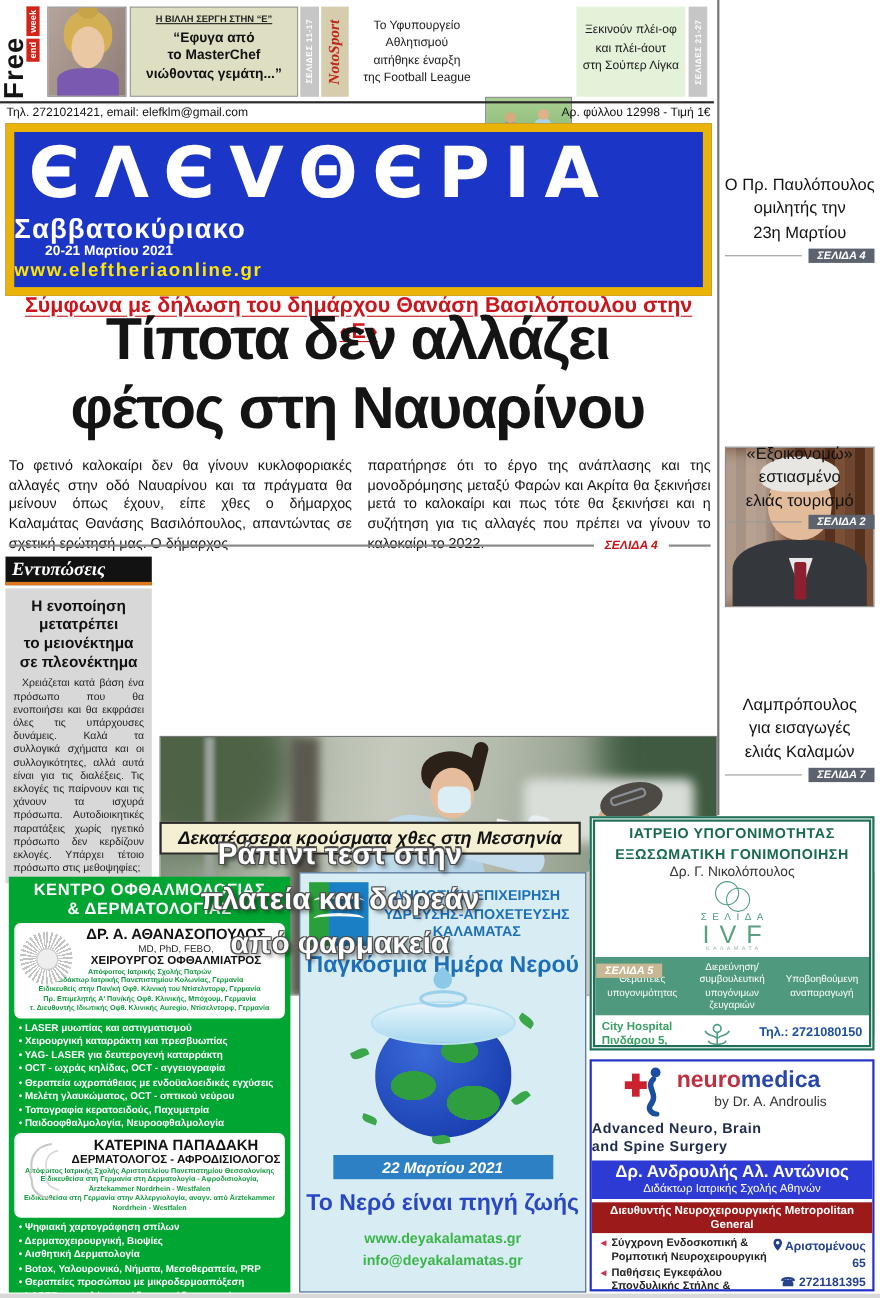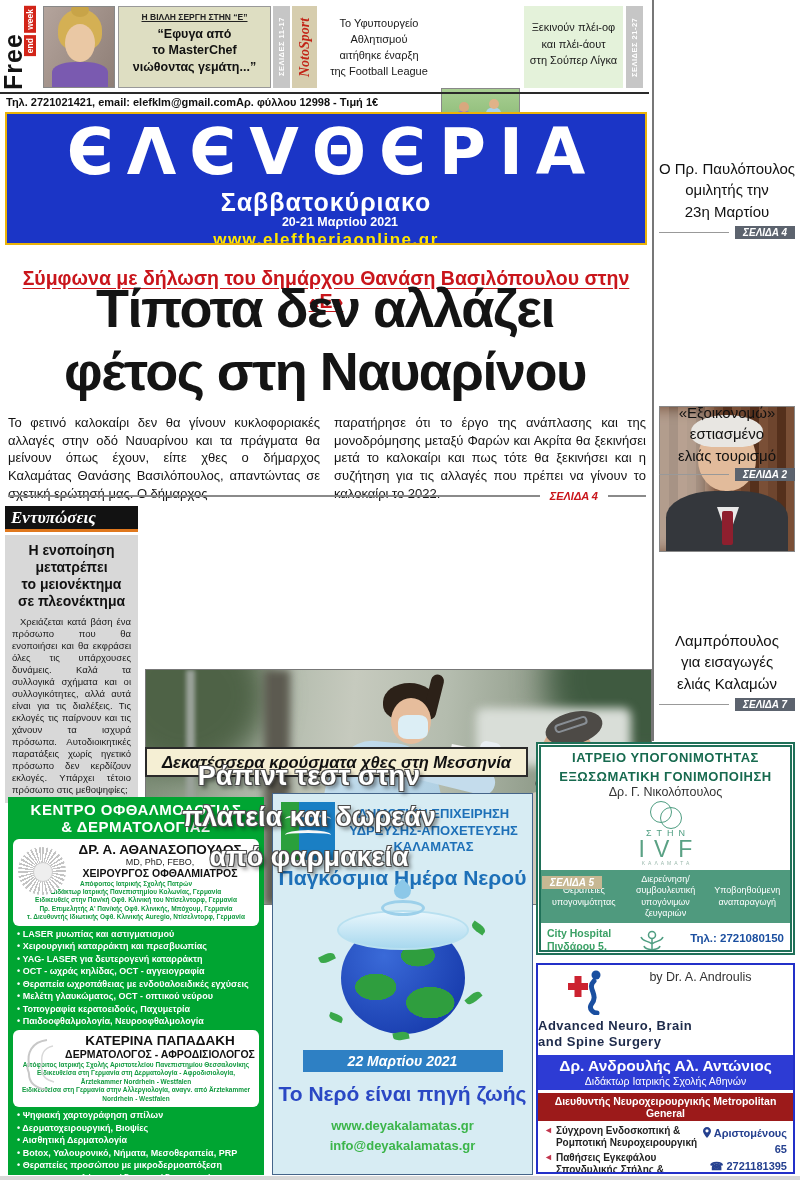--- a/index.html
+++ b/index.html
@@ -35,24 +35,24 @@
   .football-photo { left:441px; top:6px; width:79px; height:82px; background:linear-gradient(#a8cf92,#679e52); border:1px solid #888; }
   .fb-p1 { position:absolute; left:14px; top:22px; width:15px; height:34px; background:#8a79d8; border-radius:5px; }
   .fb-p2 { position:absolute; left:44px; top:19px; width:15px; height:37px; background:#a8d4ec; border-radius:5px; }
   .fb-h1 { position:absolute; left:17px; top:13px; width:10px; height:10px; background:#d8a87e; border-radius:50%; }
   .fb-h2 { position:absolute; left:47px; top:10px; width:10px; height:10px; background:#e0b288; border-radius:50%; }
   .fb-ball { position:absolute; left:34px; bottom:8px; width:8px; height:8px; background:#f4f4f4; border-radius:50%; }
 
   .sport-green { left:524px; top:6px; width:99px; height:82px; background:#e4f2da; font-size:11px; color:#1a1a1a; text-align:center; line-height:1.5; padding-top:13px; }
 
   .rule-top { left:0; top:92px; width:649px; height:2px; background:#2a2a2a; }
-  .contact-row { left:6px; top:96px; width:640px; display:flex; font-size:11px; font-weight:bold; color:#111; }
-
-  
-  .masthead { left:5px; top:112px; width:642px; height:133px; background:#1b35c6; border:2px solid #eab308; text-align:center; color:#fff; overflow:hidden; }
+  .contact-row { left:6px; top:96px; width:640px; display:flex; justify-content:space-between; font-size:11px; font-weight:normal; color:#111; }
+
+  
+  .masthead { left:5px; top:112px; width:642px; height:157px; background:#1b35c6; border:8px solid #eab308; text-align:left; color:#fff; overflow:hidden; }
   .masthead-title { font-family:"DejaVu Sans",sans-serif; font-size:64px; font-weight:bold; letter-spacing:13px; line-height:74px; margin-top:1px; text-indent:13px; }
   .masthead-edition { font-size:25px; font-weight:bold; letter-spacing:1px; line-height:26px; }
   .masthead-date { font-size:12.5px; font-weight:bold; line-height:15px;padding-left:28px; }
   .masthead-url { font-size:17px; font-weight:bold; color:#ffe600; letter-spacing:1.5px; line-height:19px; }
 
   
   .kicker { left:8px; top:267px; width:636px; text-align:center; color:#c9151b; font-size:19.5px; font-weight:bold; text-decoration:underline; text-underline-offset:3px; }
   .headline { left:0; top:277px; width:650px; text-align:center; font-size:54px; font-weight:bold; letter-spacing:-1.5px; line-height:1.17; color:#141414; }
   .lead-body { left:8px; top:414px; width:638px; display:flex; gap:14px; }
   .lead-col { flex:1; font-size:13px; line-height:1.36; text-align:justify; color:#141414; }
@@ -435,21 +435,21 @@
 
   <div class="abs ad-ivf">
     <div class="ivf-h">ΙΑΤΡΕΙΟ ΥΠΟΓΟΝΙΜΟΤΗΤΑΣ</div>
     <div class="ivf-h">ΕΞΩΣΩΜΑΤΙΚΗ ΓΟΝΙΜΟΠΟΙΗΣΗ</div>
     <div class="ivf-doc">Δρ. Γ. Νικολόπουλος</div>
     <div class="ivf-logo">
       <div class="ivf-circles">
         <span class="ivf-c" style="left:4px;top:0;"></span>
         <span class="ivf-c" style="left:14px;top:6px;"></span>
       </div>
-      <div class="ivf-brandtop">ΣΤΗΝ</div>
+      <div class="ivf-brandtop">ΣΕΛΙΔΑ</div>
       <div class="ivf-brandmain">IVF</div>
       <div class="ivf-brandsub">ΚΑΛΑΜΑΤΑ</div>
     </div>
     <div class="ivf-band">
       <div>Θεραπείες υπογονιμότητας</div>
       <div>Διερεύνηση/ συμβουλευτική υπογόνιμων ζευγαριών</div>
       <div>Υποβοηθούμενη αναπαραγωγή</div>
     </div>
     <div class="ivf-bottom">
       <div class="ivf-addr preline">City Hospital
@@ -469,20 +469,23 @@
   </div>
 
   <div class="abs ad-neuro">
     <div class="nm-logorow">
       <svg class="nm-logo" width="42" height="46" viewBox="0 0 42 46">
         <rect x="2" y="14" width="20" height="7" fill="#cc2230"></rect>
         <rect x="8.5" y="7" width="7" height="21" fill="#cc2230"></rect>
         <circle cx="30" cy="6" r="4.5" fill="#1a4fa0"></circle>
         <path d="M28 12 C20 20 34 25 25 36 C23 40 27 44 31 44" fill="none" stroke="#1a4fa0" stroke-width="5" stroke-linecap="round"></path>
       </svg>
+      <div class="nm-brand">
+        <span class="nm-neuro">neuro</span><span class="nm-medica">medica</span>
+      </div>
       <div class="nm-by">by Dr. A. Androulis</div>
     </div>
     <div class="nm-tagline preline">Advanced Neuro, Brain
 and Spine Surgery</div>
     <div class="nm-blueband">
       <div class="nm-docname">Δρ. Ανδρουλής Αλ. Αντώνιος</div>
       <div class="nm-docsub">Διδάκτωρ Ιατρικής Σχολής Αθηνών</div>
     </div>
     <div class="nm-redband">Διευθυντής Νευροχειρουργικής Metropolitan General</div>
     <div class="nm-body">

